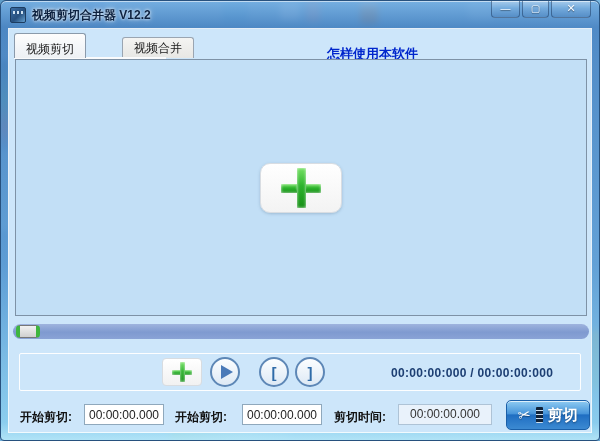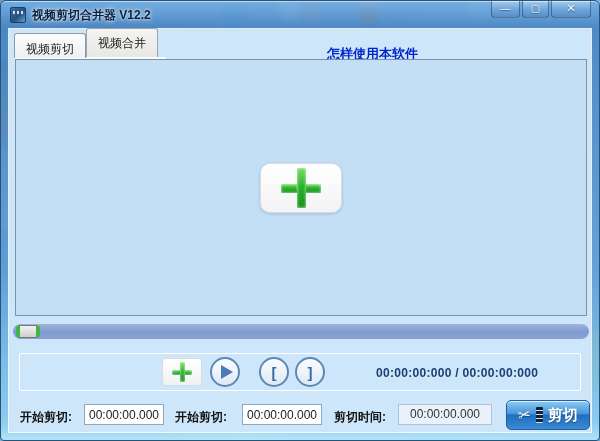--- a/index.html
+++ b/index.html
@@ -33,22 +33,22 @@
 
   
   .client { position:absolute; left:8px; top:28px; right:8px; bottom:8px;
             background:#cde6fa; outline:1px solid rgba(255,255,255,.85); }
 
   
   .tab-row { position:absolute; left:5px; top:2px; height:27px; display:flex; align-items:flex-end; }
   .tab { font-size:12px; color:#1a1a1a; padding:0 11px; display:flex; align-items:center; cursor:default; }
   .tab.active { height:25px; background:linear-gradient(180deg,#fdfdfd,#f2f5f8 60%,#eef1f4);
                 border:1px solid #8a9aab; border-bottom:none; border-radius:3px 3px 0 0; z-index:2;align-items:flex-end; }
-  .tab.inactive { height:30px; background:linear-gradient(180deg,#f4f4f2,#e7e7e4);
-                  border:1px solid #9aa5b1; border-bottom:none; border-radius:3px 3px 0 0; }
+  .tab.inactive { height:21px; background:linear-gradient(180deg,#f4f4f2,#e7e7e4);
+                  border:1px solid #9aa5b1; border-bottom:none; border-radius:3px 3px 0 0;margin-left:36px; }
   .tab-underline { position:absolute; left:5px; top:28px; width:152px; height:2px; background:#fafbfc; }
 
   .help-link { position:absolute; left:318px; top:16px; font-size:13px; font-weight:bold;
                color:#0026cc; text-decoration:underline; cursor:pointer; }
 
   
   .video-area { position:absolute; left:6px; top:30px; width:572px; height:257px;
                 background:#c2dff6; border:1px solid #7e92a6; display:flex; align-items:center; justify-content:center; }
   .add-video-button { width:82px; height:50px; background:linear-gradient(180deg,#ffffff,#f3f3f3);
                 border:1px solid #d9dde2; border-radius:10px; box-shadow:0 1px 3px rgba(90,120,150,.35);
@@ -81,21 +81,21 @@
                  border-radius:4px; display:flex; align-items:center; justify-content:center; cursor:pointer; }
   .circle-btn { position:absolute; top:3px; width:30px; height:30px; border-radius:50%;
                  background:linear-gradient(180deg,#fcfeff,#dde9f5); border:2px solid #5d87b6;
                  display:flex; align-items:center; justify-content:center; cursor:pointer;
                  color:#2f6ba8; font-weight:bold; font-size:15px; }
   .play-btn { left:190px; }
   .bracket-start-btn { left:239px; }
   .bracket-end-btn { left:275px; }
   .play-tri { width:0; height:0; border-left:12px solid #4a7ab8; border-top:7px solid transparent;
                  border-bottom:7px solid transparent; margin-left:4px; }
-  .time-display { position:absolute; left:356px; top:0; height:38px; line-height:38px;
+  .time-display { position:absolute; left:371px; top:0; height:38px; line-height:38px;
                  font-size:12px; font-weight:bold; color:#1d3f73; letter-spacing:.3px; }
 
   
   .bottom-row { position:absolute; left:0; top:371px; width:100%; height:34px; font-size:12px; }
   .fld-label { position:absolute; top:9px; color:#111; font-weight:bold;text-align:center; }
   .lbl-start { left:11px; } .lbl-end { left:166px; } .lbl-dur { left:325px; }
   .time-input { position:absolute; top:4px; height:21px; width:80px; text-align:center; font-size:12px;
                  color:#222; background:#fff; border:1px solid #8fa8bc; font-family:"Liberation Sans",sans-serif; }
   .inp-start { left:75px; } .inp-end { left:233px; }
   .dur-field { position:absolute; left:389px; top:4px; width:94px; height:21px; line-height:19px;

